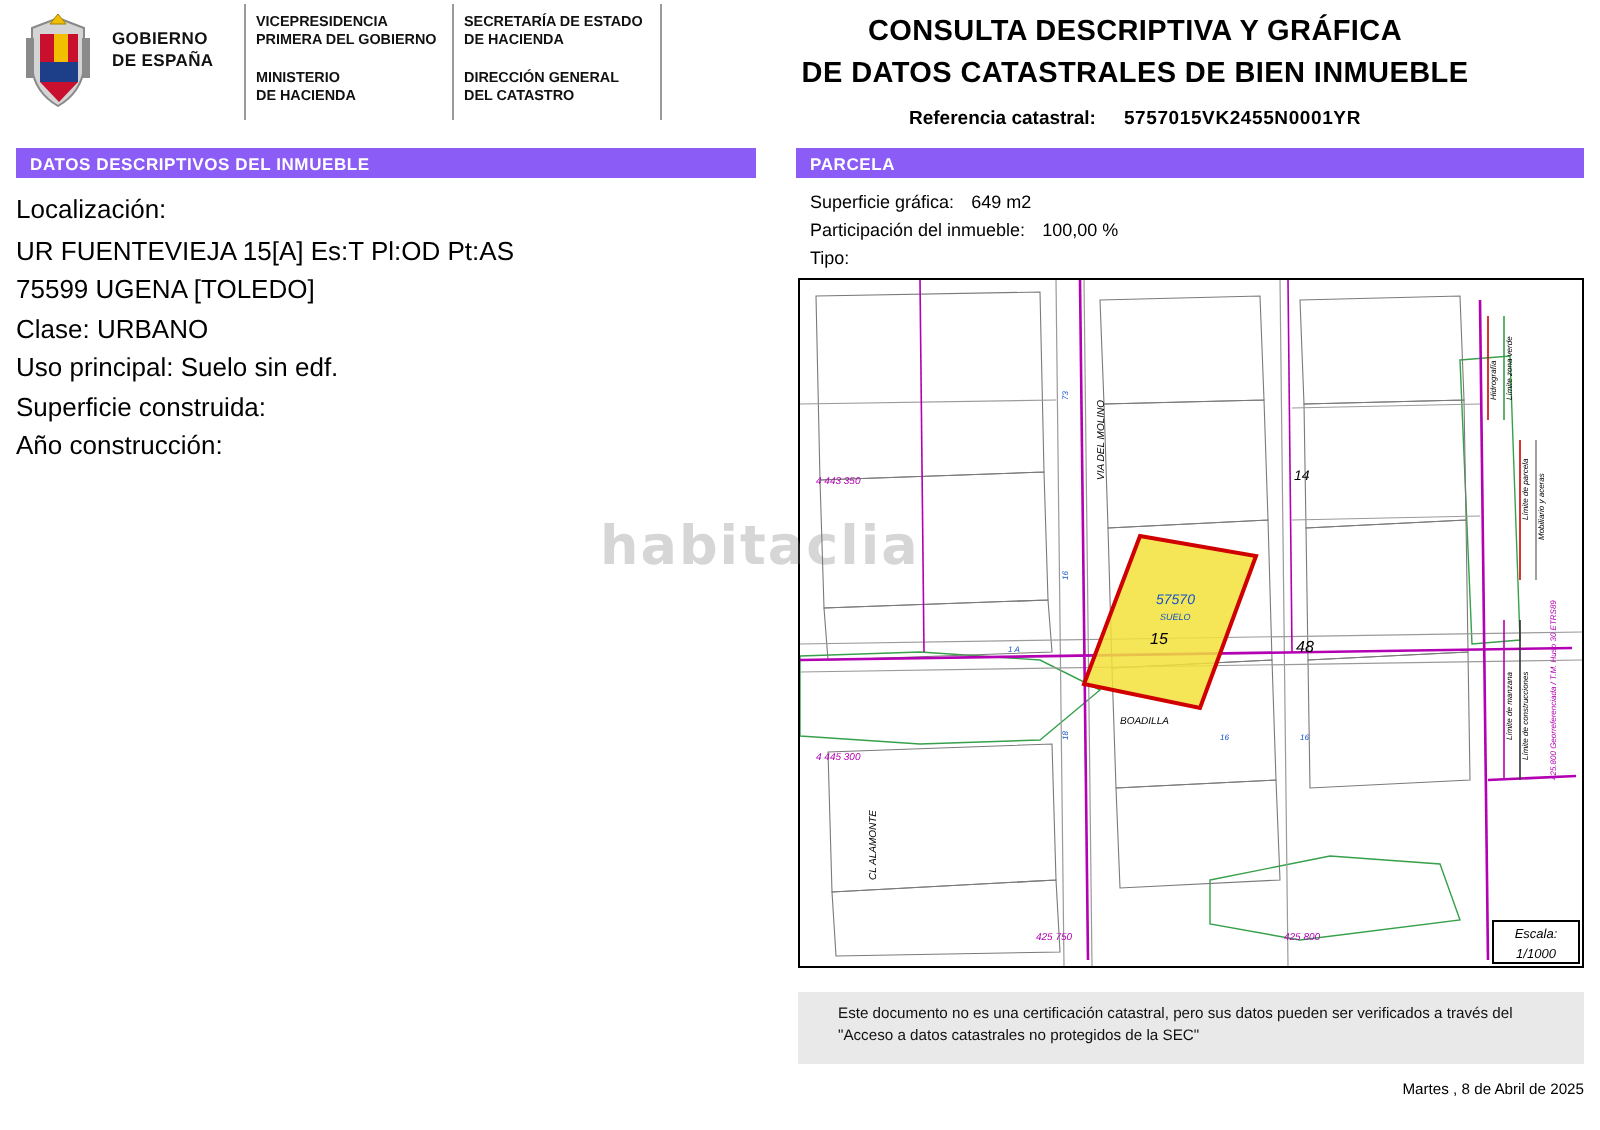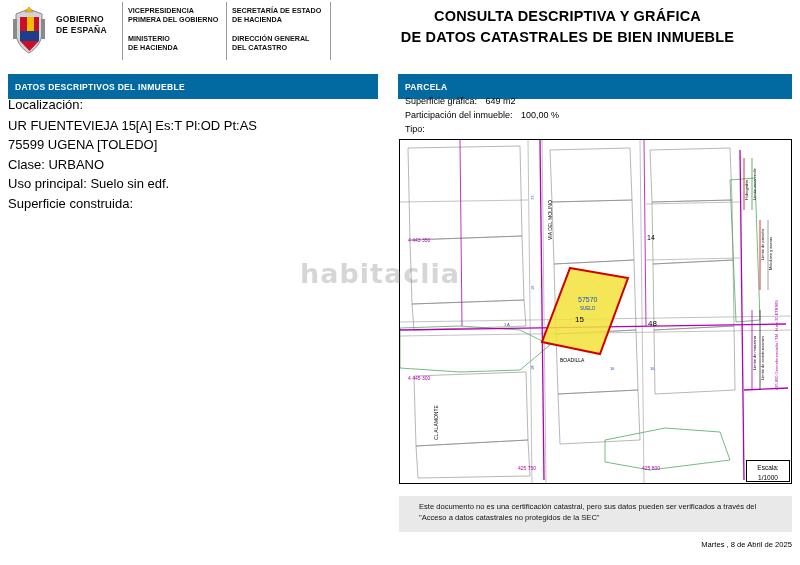--- a/index.html
+++ b/index.html
@@ -100,22 +100,22 @@
     justify-content: center;
     gap: 14px;
     align-items: baseline;
   }
   .refcat-label { font-weight: bold; }
   .refcat-value { font-weight: bold; letter-spacing: .3px; }
 
   
   .bar {
     position: absolute;
-    height: 25px;
-    background: #0369a1;
+    height: 15px;
+    background: #8b5cf6;
     color: #ffffff;
     font-size: 8.5px;
     font-weight: bold;
     letter-spacing: .3px;
     display: flex;
     align-items: center;
     padding-left: 7px;
     box-sizing: border-box;
   }
   .bar-left { left: 8px; top: 74px; width: 370px; }
@@ -148,20 +148,21 @@
   
   .map-wrap {
     position: absolute;
     left: 399px; top: 139px;
     width: 393px;
     height: 345px;
     border: 1px solid #000;
     background: #ffffff;
     overflow: hidden;
     box-sizing: border-box;
+    font-style: italic;
   }
   .map-svg { display:block; }
   .scale-box {
     position: absolute;
     right: 1px;
     bottom: 1px;
     width: 44px;
     height: 22px;
     border: 1px solid #000;
     background: #fff;
@@ -251,20 +252,24 @@
         SECRETARÍA DE ESTADO<br>DE HACIENDA
       </div>
       <div class="blk">
         DIRECCIÓN GENERAL<br>DEL CATASTRO
       </div>
     </div>
 
     <div class="title-block">
       <div class="title-line">CONSULTA DESCRIPTIVA Y GRÁFICA</div>
       <div class="title-line">DE DATOS CATASTRALES DE BIEN INMUEBLE</div>
+      <div class="refcat-row">
+        <span class="refcat-label">Referencia catastral:</span>
+        <span class="refcat-value">5757015VK2455N0001YR</span>
+      </div>
     </div>
   </div>
 
   <div class="bar bar-left">DATOS DESCRIPTIVOS DEL INMUEBLE</div>
   <div class="bar bar-right">PARCELA</div>
 
   <div class="left-panel">
     <div class="field">Localización:</div>
     <div class="loc-lines">
       <div class="ln">UR FUENTEVIEJA 15[A] Es:T Pl:OD Pt:AS</div>
@@ -273,20 +278,24 @@
     <div class="kv">
       <span class="k">Clase:</span>
       <span class="v">URBANO</span>
     </div>
     <div class="kv">
       <span class="k">Uso principal:</span>
       <span class="v">Suelo sin edf.</span>
     </div>
     <div class="kv">
       <span class="k">Superficie construida:</span>
+      <span class="v"></span>
+    </div>
+    <div class="kv">
+      <span class="k">Año construcción:</span>
       <span class="v"></span>
     </div>
   </div>
 
   <div class="right-panel">
     <div class="kv">
       <span class="k">Superficie gráfica:</span>
       <span class="v" style="margin-left:6px;">649 m2</span>
     </div>
     <div class="kv">

